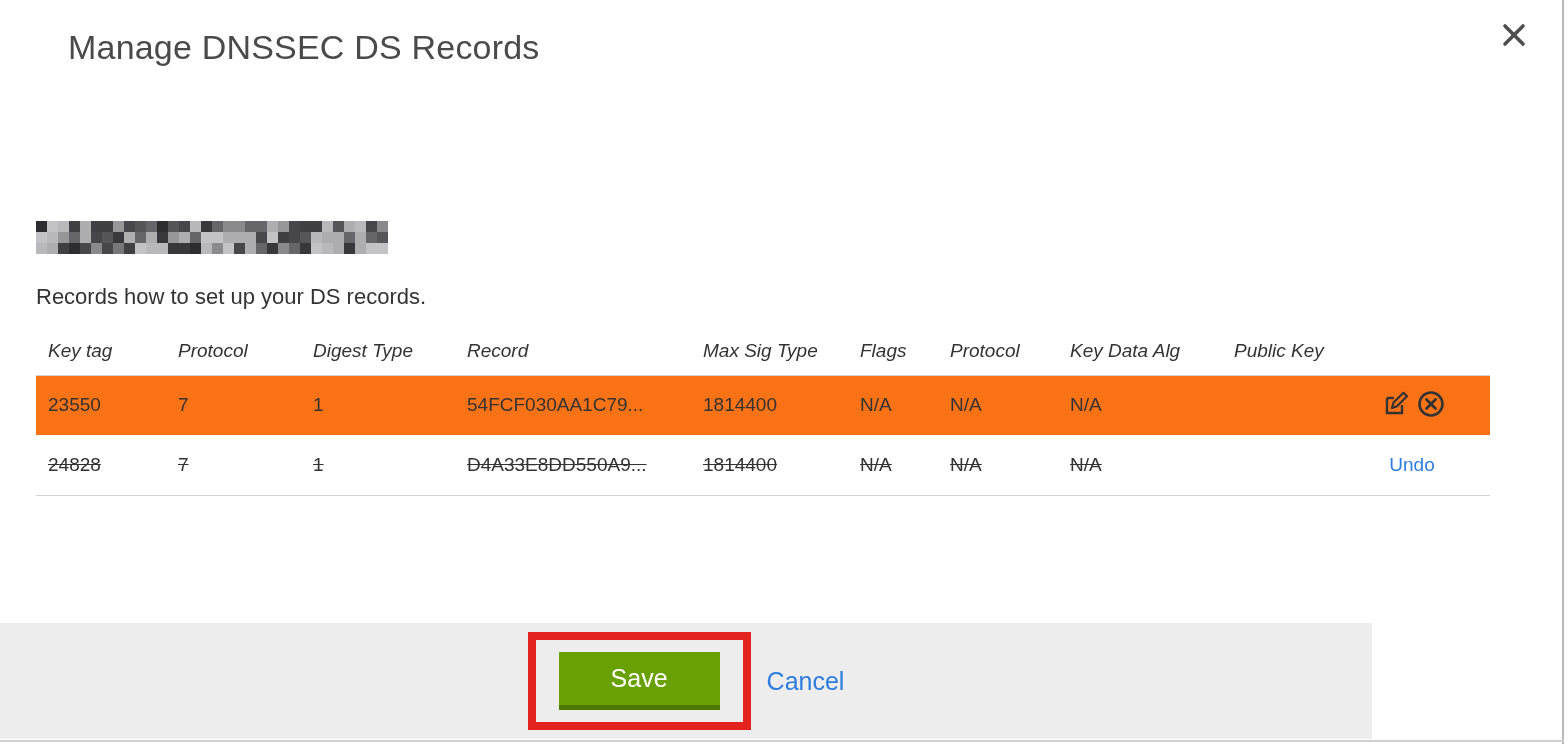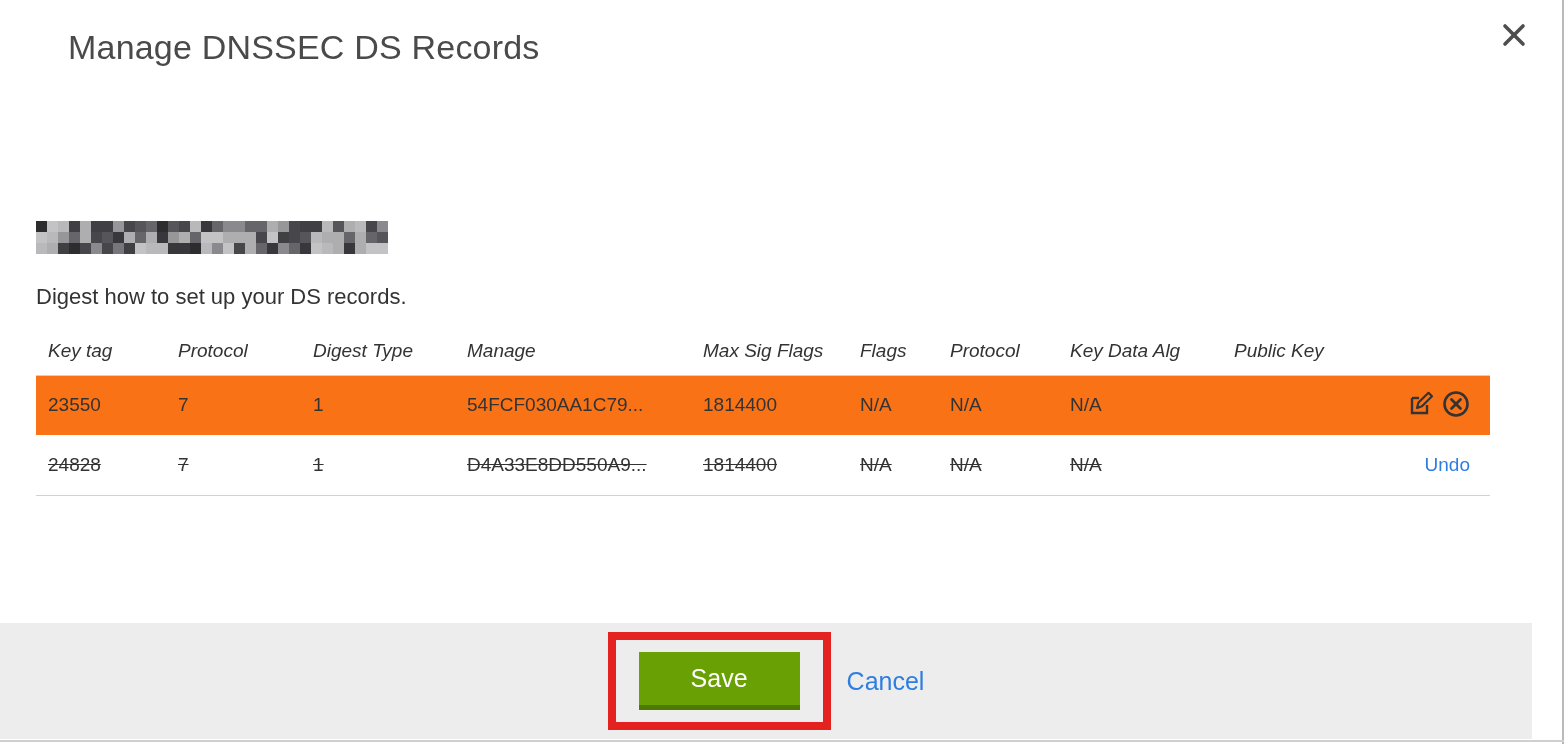--- a/index.html
+++ b/index.html
@@ -38,33 +38,33 @@
   }
   .ds-table th {
     text-align:left; font-weight:400; height:47px; padding-left:12px;
     vertical-align:middle; border-bottom:1px solid #d2d2d2; color:#333;font-style:italic;
   }
   .ds-table td { height:60px; padding-left:12px; vertical-align:middle; }
   .row-active   { background:#f97316; }
   .row-deleted  { background:#fff; }
   .row-deleted td { border-bottom:1px solid #d2d2d2; }
   .row-deleted .cell-text { text-decoration:line-through; }
-  .cell-actions { text-align:right; padding-right:20px; white-space:nowrap; }
+  .cell-actions { text-align:center; padding-right:20px; white-space:nowrap; }
   .icon-btn { background:none; border:none; padding:0; cursor:pointer; vertical-align:middle; margin-left:3px; }
   .undo-link { color:#2e7de0; text-decoration:none; font-size:19px; cursor:pointer; }
 
   .add-btn {
     position:absolute; left:36px; top:513px;
     background:#fff; border:2px solid #5d9104; color:#5d9104;
     font-size:20px; padding:9px 28px; cursor:pointer;
     font-family:inherit;
   }
 
   .footer {
-    position:absolute; left:0; top:623px; width:1532px; height:116px;
+    position:absolute; left:0; top:623px; width:1372px; height:116px;
     background:#ededed; display:flex; align-items:center; justify-content:center;
   }
   .save-annotation {
     border:8px solid #e42320; padding:12px 23px; display:inline-flex;
   }
   .save-btn {
     background:#69a003; color:#fff; border:none; border-bottom:5px solid #4d7a02;
     font-size:25px; padding:12px 52px; cursor:pointer; font-family:inherit;
   }
   .cancel-link {
@@ -182,42 +182,42 @@
       <div style="background: rgb(56, 56, 60);"></div>
       <div style="background: rgb(195, 195, 197);"></div>
       <div style="background: rgb(185, 185, 187);"></div>
       <div style="background: rgb(174, 174, 177);"></div>
       <div style="background: rgb(56, 56, 60);"></div>
       <div style="background: rgb(174, 174, 177);"></div>
       <div style="background: rgb(195, 195, 197);"></div>
       <div style="background: rgb(195, 195, 197);"></div>
     </div>
 
-  <div class="instruction">Digest how to set up your DS records.</div>
+  <div class="instruction">Records how to set up your DS records.</div>
 
   <table class="ds-table">
     <colgroup>
       <col style="width:130px">
         <col style="width:135px">
         <col style="width:154px">
       <col style="width:236px">
         <col style="width:157px">
         <col style="width:90px">
       <col style="width:120px">
         <col style="width:164px">
         <col style="width:120px">
       <col style="width:148px">
     </colgroup>
     <thead>
       <tr>
         <th>Key tag</th>
         <th>Protocol</th>
         <th>Digest Type</th>
-        <th>Manage</th>
-        <th>Max Sig Flags</th>
+        <th>Record</th>
+        <th>Max Sig Type</th>
         <th>Flags</th>
         <th>Protocol</th>
         <th>Key Data Alg</th>
         <th>Public Key</th>
         <th></th>
       </tr>
     </thead>
     <tbody>
       <tr class="row-active">
         <td><span class="cell-text">23550</span></td>

